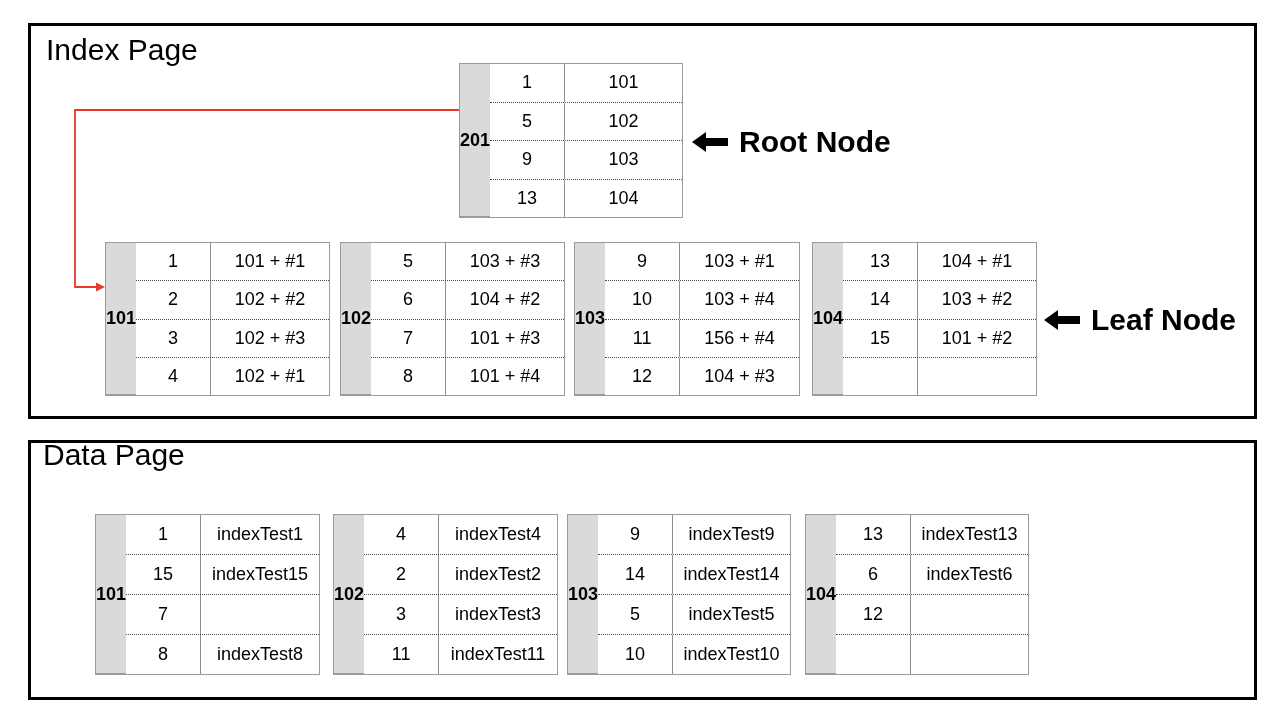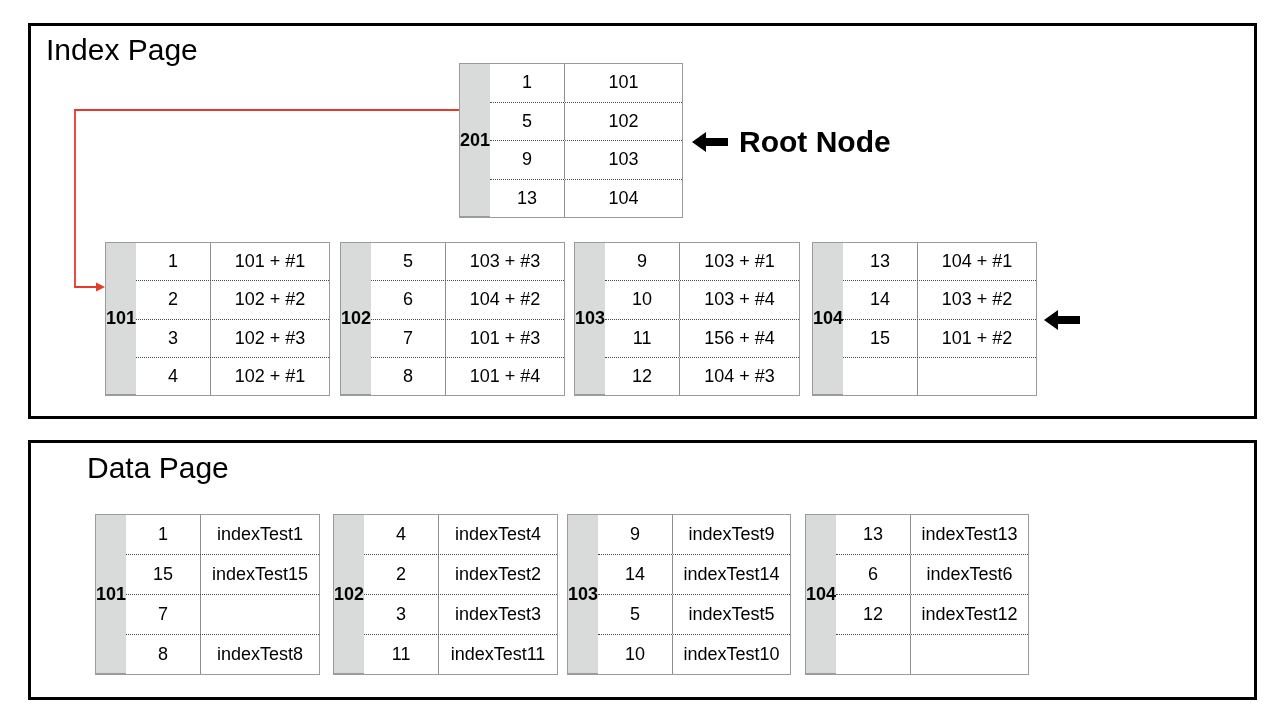--- a/index.html
+++ b/index.html
@@ -200,30 +200,31 @@
     <svg width="36" height="24" viewBox="0 0 36 24">
       <polygon points="0,12 14,2 14,8 36,8 36,16 14,16 14,22" fill="#000"></polygon>
     </svg>
     <span class="txt">Root Node</span>
   </div>
 
   <div class="node-label" style="left:1044px; top:304px;">
     <svg width="36" height="24" viewBox="0 0 36 24">
       <polygon points="0,12 14,2 14,8 36,8 36,16 14,16 14,22" fill="#000"></polygon>
     </svg>
+    <span class="txt">Leaf Node</span>
   </div>
 
   <svg class="overlay" width="1280" height="719" viewBox="0 0 1280 719">
     <path d="M459,110 L75,110 L75,287 L96,287" stroke="#e8392b" stroke-width="1.8" fill="none"></path>
     <polygon points="96,282.5 105,287 96,291.5" fill="#e8392b"></polygon>
   </svg>
 
   <div class="panel" style="left:28px; top:440px; width:1229px; height:260px;"></div>
 
-  <div class="panel-title" style="left:43px; top:453px;margin-left:44px;">Data Page</div>
+  <div class="panel-title" style="left:43px; top:440px;">Data Page</div>
 
   <div class="dtable" style="left:95px; top:514px; width:225px; height:161px;">
       <div class="thead">101</div>
       <div class="tbody">
         <div class="trow">
           <div class="c1">1</div>
           <div class="c2">indexTest1</div>
         </div>
         <div class="trow">
           <div class="c1">15</div>
@@ -286,21 +287,20 @@
         <div class="trow">
           <div class="c1">13</div>
           <div class="c2">indexTest13</div>
         </div>
         <div class="trow">
           <div class="c1">6</div>
           <div class="c2">indexTest6</div>
         </div>
         <div class="trow">
           <div class="c1">12</div>
-          <div class="c2">indexTest12</div>
         </div>
         <div class="trow">
           <div class="c1"></div>
           <div class="c2"></div>
         </div>
       </div>
     </div>
 
 </div>
 

